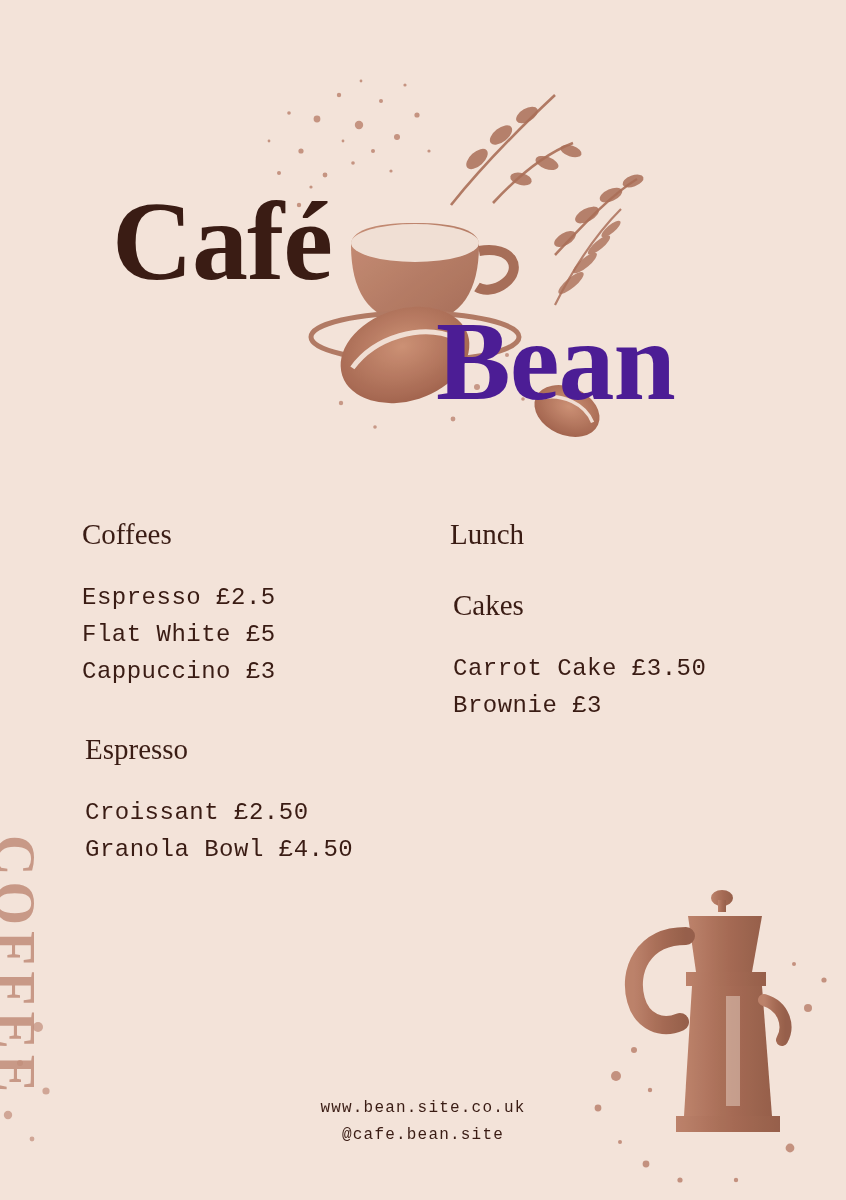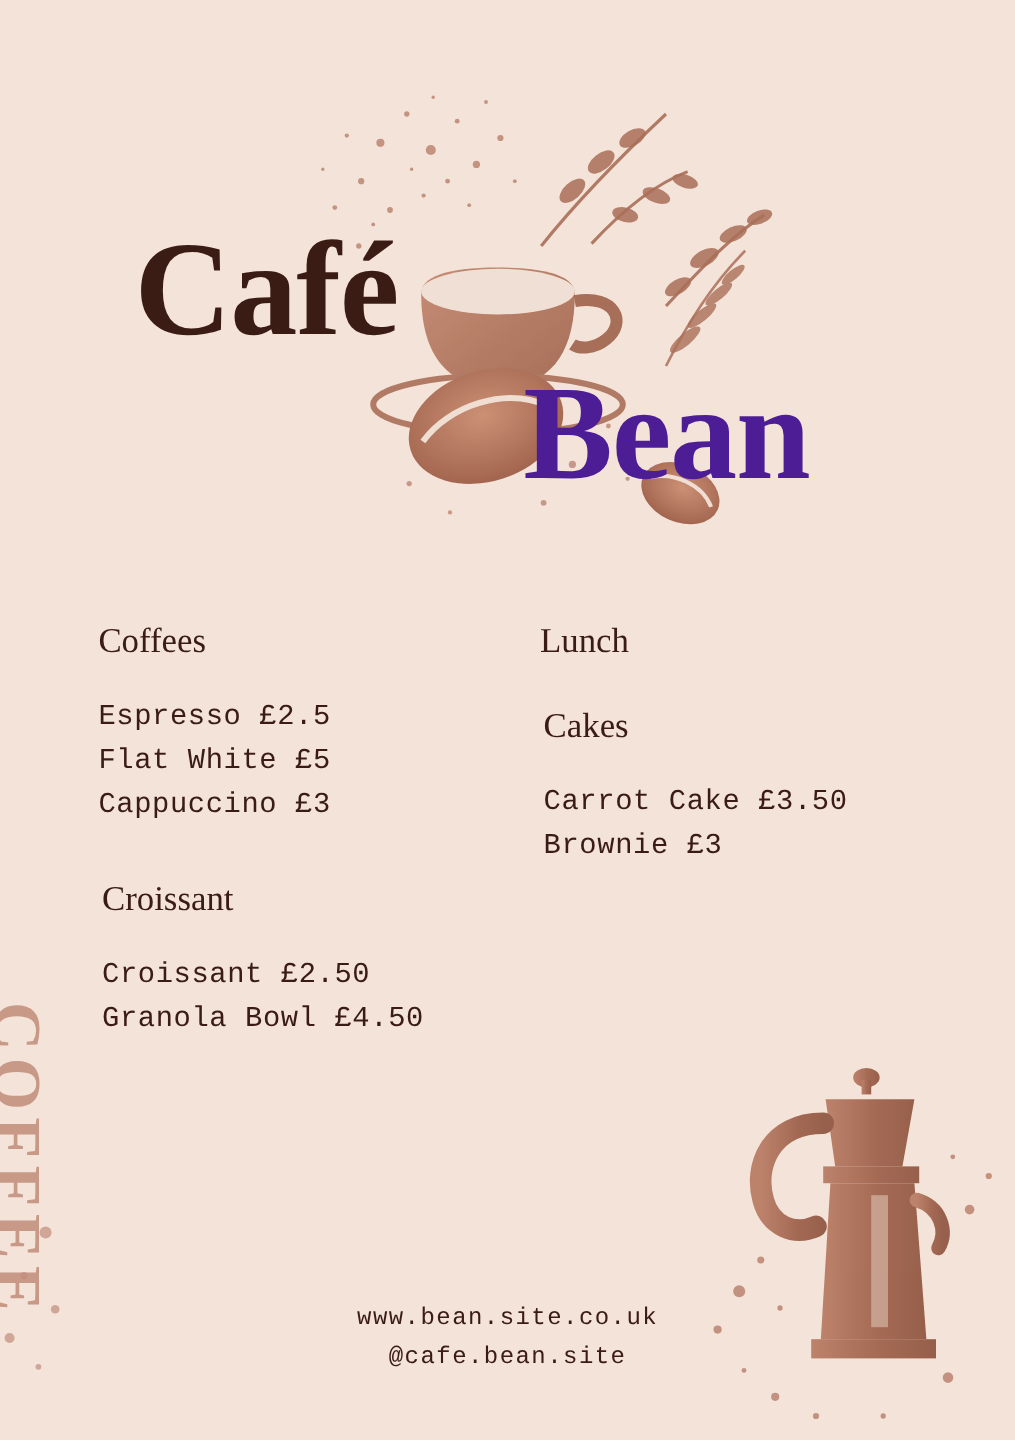--- a/index.html
+++ b/index.html
@@ -136,21 +136,21 @@
   
   #footer {
     position: absolute;
     left: 0;
     bottom: 52px;
     width: 846px;
     text-align: center;
   }
   .footer-line {
     font-family: "Liberation Mono", monospace;
-    font-size: 20px;
+    font-size: 16px;
     color: #3a1c14;
     letter-spacing: 1.2px;
     line-height: 1.65;
   }
 </style>
 </head>
 <body>
 
 <div id="menu-page">
 
@@ -311,21 +311,21 @@
       <div class="section" id="section-coffees">
         <h2 class="section-title">Coffees</h2>
         <ul class="item-list">
           <li class="item">Espresso £2.5</li>
           <li class="item">Flat White £5</li>
           <li class="item">Cappuccino £3</li>
         </ul>
       </div>
 
       <div class="section" id="section-breakfast">
-        <h2 class="section-title">Croissant</h2>
+        <h2 class="section-title">Espresso</h2>
         <ul class="item-list">
           <li class="item">Croissant £2.50</li>
           <li class="item">Granola Bowl £4.50</li>
         </ul>
       </div>
 
     </div>
 
     <div class="column" id="col-right">
 

